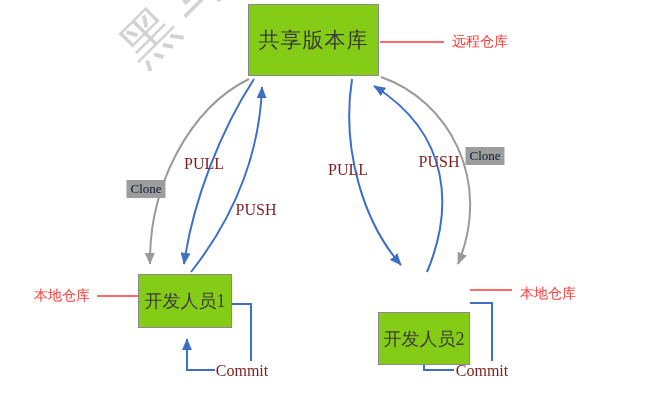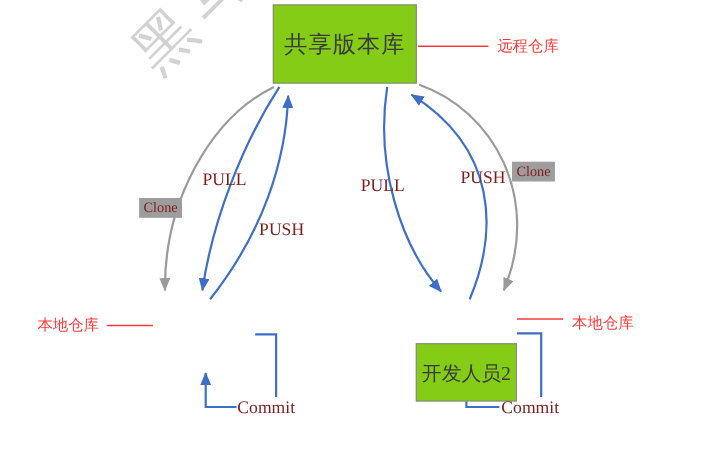--- a/index.html
+++ b/index.html
@@ -20,21 +20,21 @@
     color:#3a3a3a;
   }
   .node.shared{left:248px;top:4px;width:131px;height:72px;font-size:21px;letter-spacing:1px;}
   .node.dev1{left:138px;top:274px;width:94px;height:54px;font-size:18px;}
   .node.dev2{left:378px;top:274px;width:92px;height:53px;font-size:18px;margin-top:38px;}
   .edge-label{
     position:absolute;transform:translate(-50%,-50%);font-size:16px;color:#7f1d1d;
     white-space:nowrap;font-family:"Liberation Serif","DejaVu Serif",serif;
   }
   .clone-badge{
-    background:#9d9d9d;color:#7f1d1d;padding:0 4px;line-height:18px;font-size:13px;
+    background:#9d9d9d;color:#0f172a;padding:0 4px;line-height:18px;font-size:13px;
   }
   .red-label{
     position:absolute;transform:translate(-50%,-50%);font-size:14px;color:#fa3a3a;
     white-space:nowrap;font-family:Liberation Sans, sans-serif;
   }
 </style>
 </head>
 <body>
 
 <div class="stage">
@@ -66,20 +66,23 @@
     <path d="M 454,370 L 424,370 L 424,339" fill="none" stroke="#3e6fc7" stroke-width="2" marker-end="url(#arrow-blue)"></path>
 
     <path d="M 380,42 L 444,42" stroke="#fa3a3a" stroke-width="1.4" fill="none"></path>
     <path d="M 97,296 L 139,296" stroke="#fa3a3a" stroke-width="1.4" fill="none"></path>
     <path d="M 470,290 L 512,290" stroke="#fa3a3a" stroke-width="1.4" fill="none"></path>
   </svg>
 
   <div class="node shared">
     <span>共享版本库</span>
   </div>
+  <div class="node dev1">
+    <span>开发人员1</span>
+  </div>
   <div class="node dev2">
     <span>开发人员2</span>
   </div>
 
   <span class="edge-label" style="left:204px;top:164px;">PULL</span>
   <span class="edge-label" style="left:256px;top:210px;">PUSH</span>
   <span class="edge-label clone-badge" style="left:146px;top:189px;">Clone</span>
   <span class="edge-label" style="left:348px;top:170px;">PULL</span>
   <span class="edge-label" style="left:439px;top:162px;">PUSH</span>
   <span class="edge-label clone-badge" style="left:485px;top:156px;">Clone</span>

